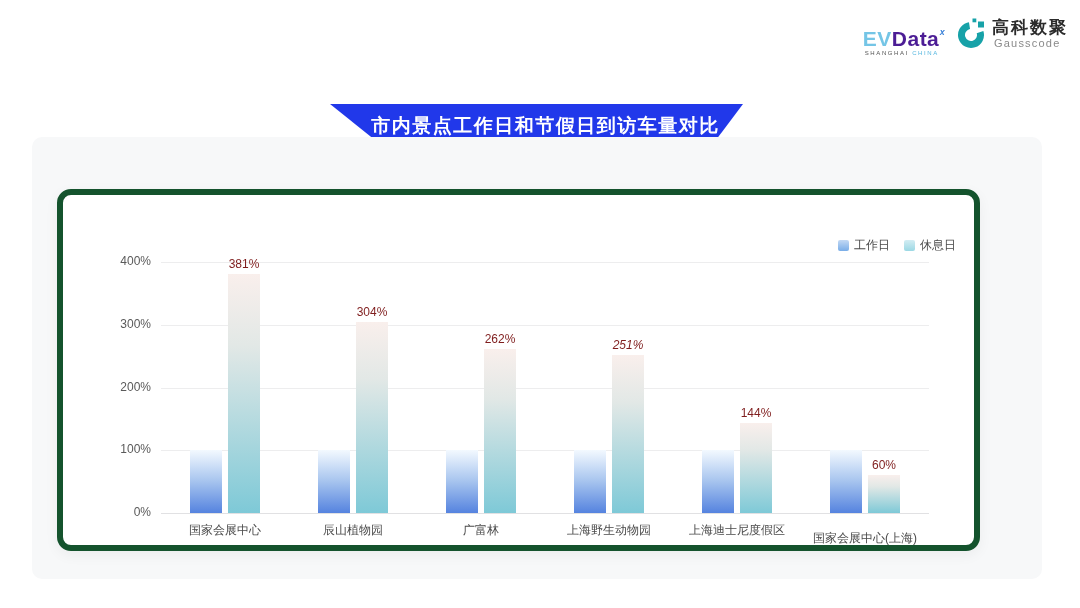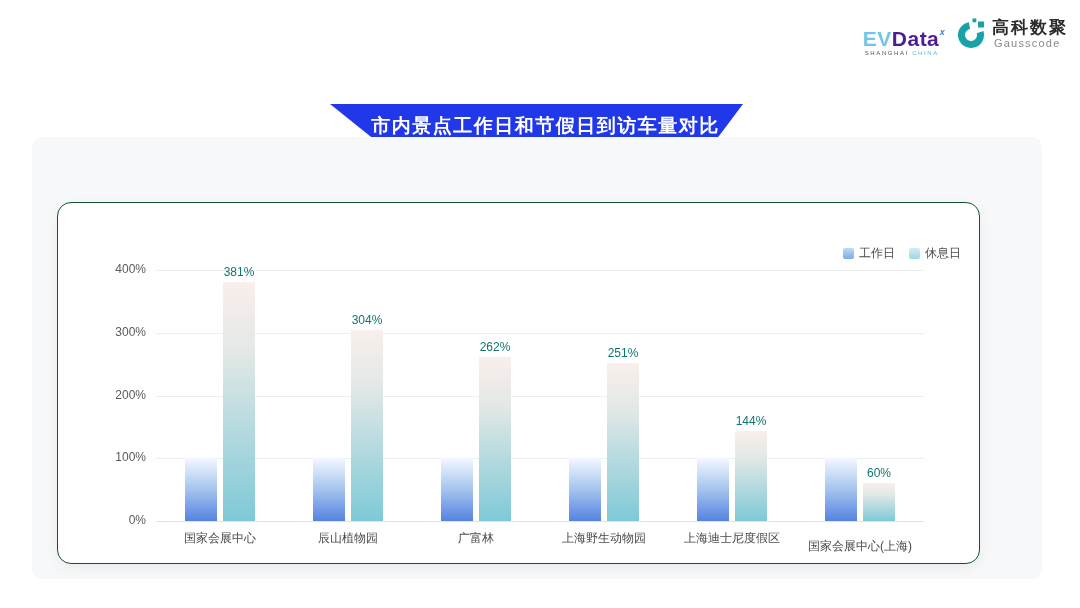--- a/index.html
+++ b/index.html
@@ -23,37 +23,37 @@
 
   
   .banner { position:absolute; left:330px; top:104px; width:413px; height:44px;
             clip-path:polygon(0 0,100% 0,92% 100%,13.3% 100%);
             display:flex; align-items:center; justify-content:center; }
   .banner-label { color:#fff; font-size:19px; font-weight:bold; letter-spacing:1.5px; padding-left:18px; }
 
   
   .panel { position:absolute; left:32px; top:137px; width:1010px; height:442px;
            background:#f7f8f9; border-radius:10px; }
-  .card  { position:absolute; left:25px; top:65px; width:923px; height:362px;
-           background:#ffffff; border-radius:14px; border:1px solid #14532d;
+  .card  { position:absolute; left:25px; top:52px; width:923px; height:362px;
+           background:#ffffff; border-radius:14px; border:6px solid #14532d;
            box-shadow:0 4px 14px rgba(0,0,0,0.05); }
 
   
   .plot-layer { position:absolute; inset:0; }
   .legend { position:absolute; top:42px; right:18px; display:flex; gap:14px; align-items:center; }
   .legend-item { display:flex; gap:5px; align-items:center; cursor:pointer; }
   .legend-swatch { width:11px; height:11px; border-radius:2px; }
   .legend-label { font-size:12px; color:#4a4a4a; }
 
   .grid-line { position:absolute; height:1px; background:#ededee; }
   .axis-line { position:absolute; height:1px; background:#e1e1e3; }
   .y-tick { position:absolute; width:88px; text-align:right; font-size:12px; color:#5a5a5a; }
   .x-label { position:absolute; text-align:center; font-size:12px; color:#4a4a4a; }
   .bar { position:absolute; width:32px; }
-  .bar-value { position:absolute; width:70px; text-align:center; font-size:12px; color:#0f766e; }
+  .bar-value { position:absolute; width:70px; text-align:center; font-size:12px; color:#7f1d1d; }
 </style>
 </head>
 <body>
 
 <div class="page">
 
   <div class="logos">
     <div class="evdata">
       <div class="evdata-row">
         <span class="ev">EV</span><span class="dta">Data</span><span class="sup">ˣ</span>
@@ -112,21 +112,21 @@
           <div class="bar" style="left: 255px; top: 255.25px; height: 62.75px; background: linear-gradient(rgb(243, 249, 255) 0%, rgb(169, 198, 239) 48%, rgb(85, 131, 223) 100%);"></div>
           <div class="bar" style="left: 293px; top: 127.24px; height: 190.76px; background: linear-gradient(rgb(249, 239, 236) 0%, rgb(226, 232, 230) 30%, rgb(126, 201, 215) 100%);"></div>
           <div class="bar-value" style="left: 274px; top: 110.24px;">304%</div>
           <div class="x-label" style="left: 226px; width: 128px; top: 327px;">辰山植物园</div>
           <div class="bar" style="left: 383px; top: 255.25px; height: 62.75px; background: linear-gradient(rgb(243, 249, 255) 0%, rgb(169, 198, 239) 48%, rgb(85, 131, 223) 100%);"></div>
           <div class="bar" style="left: 421px; top: 153.595px; height: 164.405px; background: linear-gradient(rgb(249, 239, 236) 0%, rgb(226, 232, 230) 30%, rgb(126, 201, 215) 100%);"></div>
           <div class="bar-value" style="left: 402px; top: 136.595px;">262%</div>
           <div class="x-label" style="left: 354px; width: 128px; top: 327px;">广富林</div>
           <div class="bar" style="left: 511px; top: 255.25px; height: 62.75px; background: linear-gradient(rgb(243, 249, 255) 0%, rgb(169, 198, 239) 48%, rgb(85, 131, 223) 100%);"></div>
           <div class="bar" style="left: 549px; top: 160.498px; height: 157.502px; background: linear-gradient(rgb(249, 239, 236) 0%, rgb(226, 232, 230) 30%, rgb(126, 201, 215) 100%);"></div>
-          <div class="bar-value" style="left: 530px; top: 143.498px;">251%</div>
+          <div class="bar-value" style="left: 530px; top: 143.498px; font-style: italic;">251%</div>
           <div class="x-label" style="left: 482px; width: 128px; top: 327px;">上海野生动物园</div>
           <div class="bar" style="left: 639px; top: 255.25px; height: 62.75px; background: linear-gradient(rgb(243, 249, 255) 0%, rgb(169, 198, 239) 48%, rgb(85, 131, 223) 100%);"></div>
           <div class="bar" style="left: 677px; top: 227.64px; height: 90.36px; background: linear-gradient(rgb(249, 239, 236) 0%, rgb(226, 232, 230) 30%, rgb(126, 201, 215) 100%);"></div>
           <div class="bar-value" style="left: 658px; top: 210.64px;">144%</div>
           <div class="x-label" style="left: 610px; width: 128px; top: 327px;">上海迪士尼度假区</div>
           <div class="bar" style="left: 767px; top: 255.25px; height: 62.75px; background: linear-gradient(rgb(243, 249, 255) 0%, rgb(169, 198, 239) 48%, rgb(85, 131, 223) 100%);"></div>
           <div class="bar" style="left: 805px; top: 280.35px; height: 37.65px; background: linear-gradient(rgb(249, 239, 236) 0%, rgb(226, 232, 230) 30%, rgb(126, 201, 215) 100%);"></div>
           <div class="bar-value" style="left: 786px; top: 263.35px;">60%</div>
           <div class="x-label" style="left: 738px; width: 128px; top: 327px; margin-top: 8px;">国家会展中心(上海)</div>
         </div>

